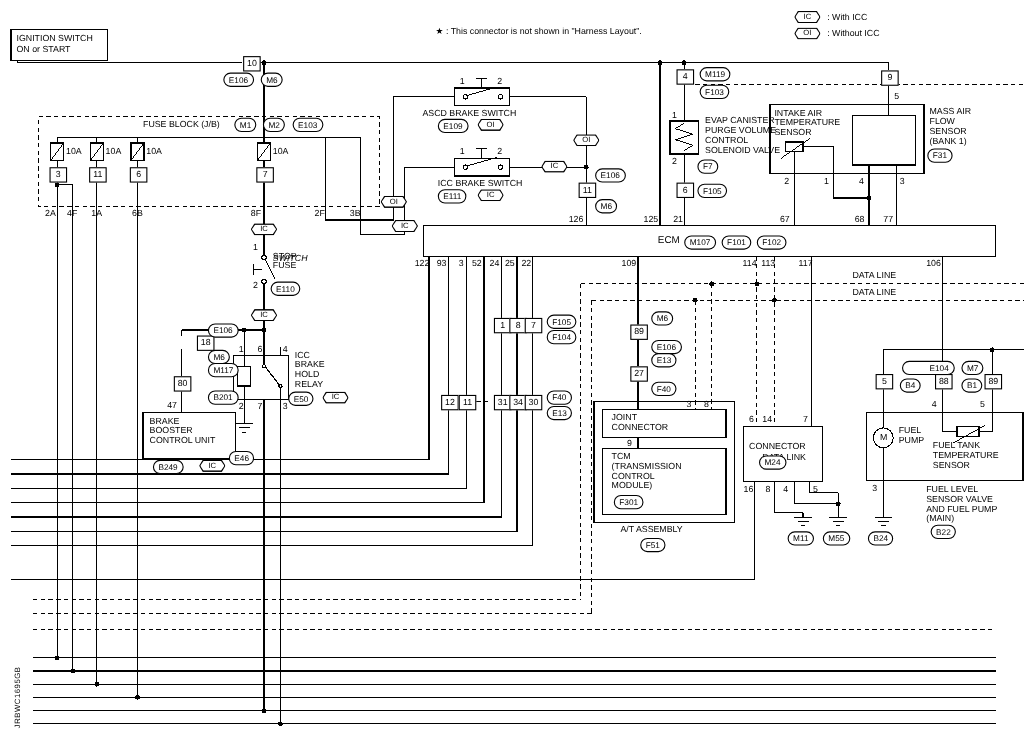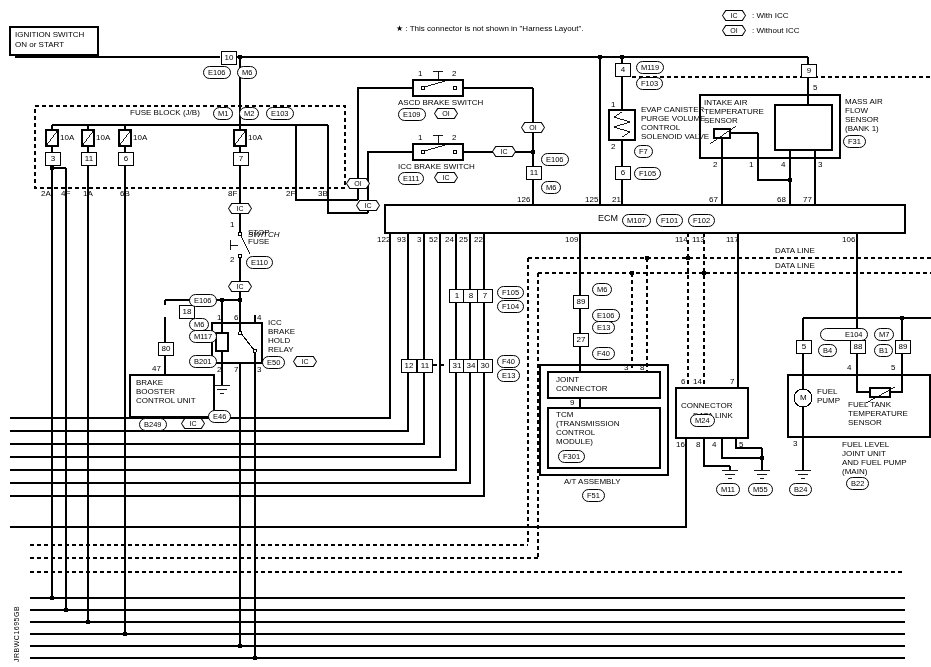--- a/index.html
+++ b/index.html
@@ -185,21 +185,21 @@
     <div class="lbl" style="left: 248px; top: 134px;">10A</div>
     <div class="lbl" style="left: 41px; top: 190px;">2A</div>
     <div class="lbl" style="left: 61px; top: 190px;">4F</div>
     <div class="lbl" style="left: 83px; top: 190px;">1A</div>
     <div class="lbl" style="left: 120px; top: 190px;">6B</div>
     <div class="lbl" style="left: 228px; top: 190px;">8F</div>
     <div class="lbl" style="left: 286px; top: 190px;">2F</div>
     <div class="lbl" style="left: 318px; top: 190px;">3B</div>
     <div class="lbl" style="left: 418px; top: 70px;">1</div>
     <div class="lbl" style="left: 452px; top: 70px;">2</div>
-    <div class="lbl" style="left: 398px; top: 99px;">ASCD BRAKE SWITCH</div>
+    <div class="lbl" style="left: 384px; top: 99px;">ASCD BRAKE SWITCH</div>
     <div class="lbl" style="left: 418px; top: 134px;">1</div>
     <div class="lbl" style="left: 452px; top: 134px;">2</div>
     <div class="lbl" style="left: 398px; top: 163px;">ICC BRAKE SWITCH</div>
     <div class="lbl" style="left: 611px; top: 101px;">1</div>
     <div class="lbl" style="left: 611px; top: 143px;">2</div>
     <div class="lbl" style="left: 641px; top: 106px;">EVAP CANISTER</div>
     <div class="lbl" style="left: 641px; top: 115px;">PURGE VOLUME</div>
     <div class="lbl" style="left: 641px; top: 124px;">CONTROL</div>
     <div class="lbl" style="left: 641px; top: 133px;">SOLENOID VALVE</div>
     <div class="lbl" style="left: 813px; top: 84px;">5</div>
@@ -276,21 +276,21 @@
     <div class="lbl" style="left: 847px; top: 364px;">4</div>
     <div class="lbl" style="left: 891px; top: 364px;">5</div>
     <div class="lbl" style="left: 817px; top: 388px;">FUEL</div>
     <div class="lbl" style="left: 817px; top: 397px;">PUMP</div>
     <div class="lbl" style="left: 800px; top: 394px;">M</div>
     <div class="lbl" style="left: 848px; top: 401px;">FUEL TANK</div>
     <div class="lbl" style="left: 848px; top: 410px;">TEMPERATURE</div>
     <div class="lbl" style="left: 848px; top: 419px;">SENSOR</div>
     <div class="lbl" style="left: 793px; top: 440px;">3</div>
     <div class="lbl" style="left: 842px; top: 441px;">FUEL LEVEL</div>
-    <div class="lbl" style="left: 842px; top: 450px;">JOINT UNIT</div>
+    <div class="lbl" style="left: 842px; top: 450px;">SENSOR VALVE</div>
     <div class="lbl" style="left: 842px; top: 459px;">AND FUEL PUMP</div>
     <div class="lbl" style="left: 842px; top: 468px;">(MAIN)</div>
     <div class="pbox" style="left: 221px; top: 51px;">10</div>
     <div class="pbox" style="left: 45px; top: 152px;">3</div>
     <div class="pbox" style="left: 81px; top: 152px;">11</div>
     <div class="pbox" style="left: 118px; top: 152px;">6</div>
     <div class="pbox" style="left: 233px; top: 152px;">7</div>
     <div class="pbox" style="left: 615px; top: 63px;">4</div>
     <div class="pbox" style="left: 615px; top: 166px;">6</div>
     <div class="pbox" style="left: 526px; top: 166px;">11</div>

